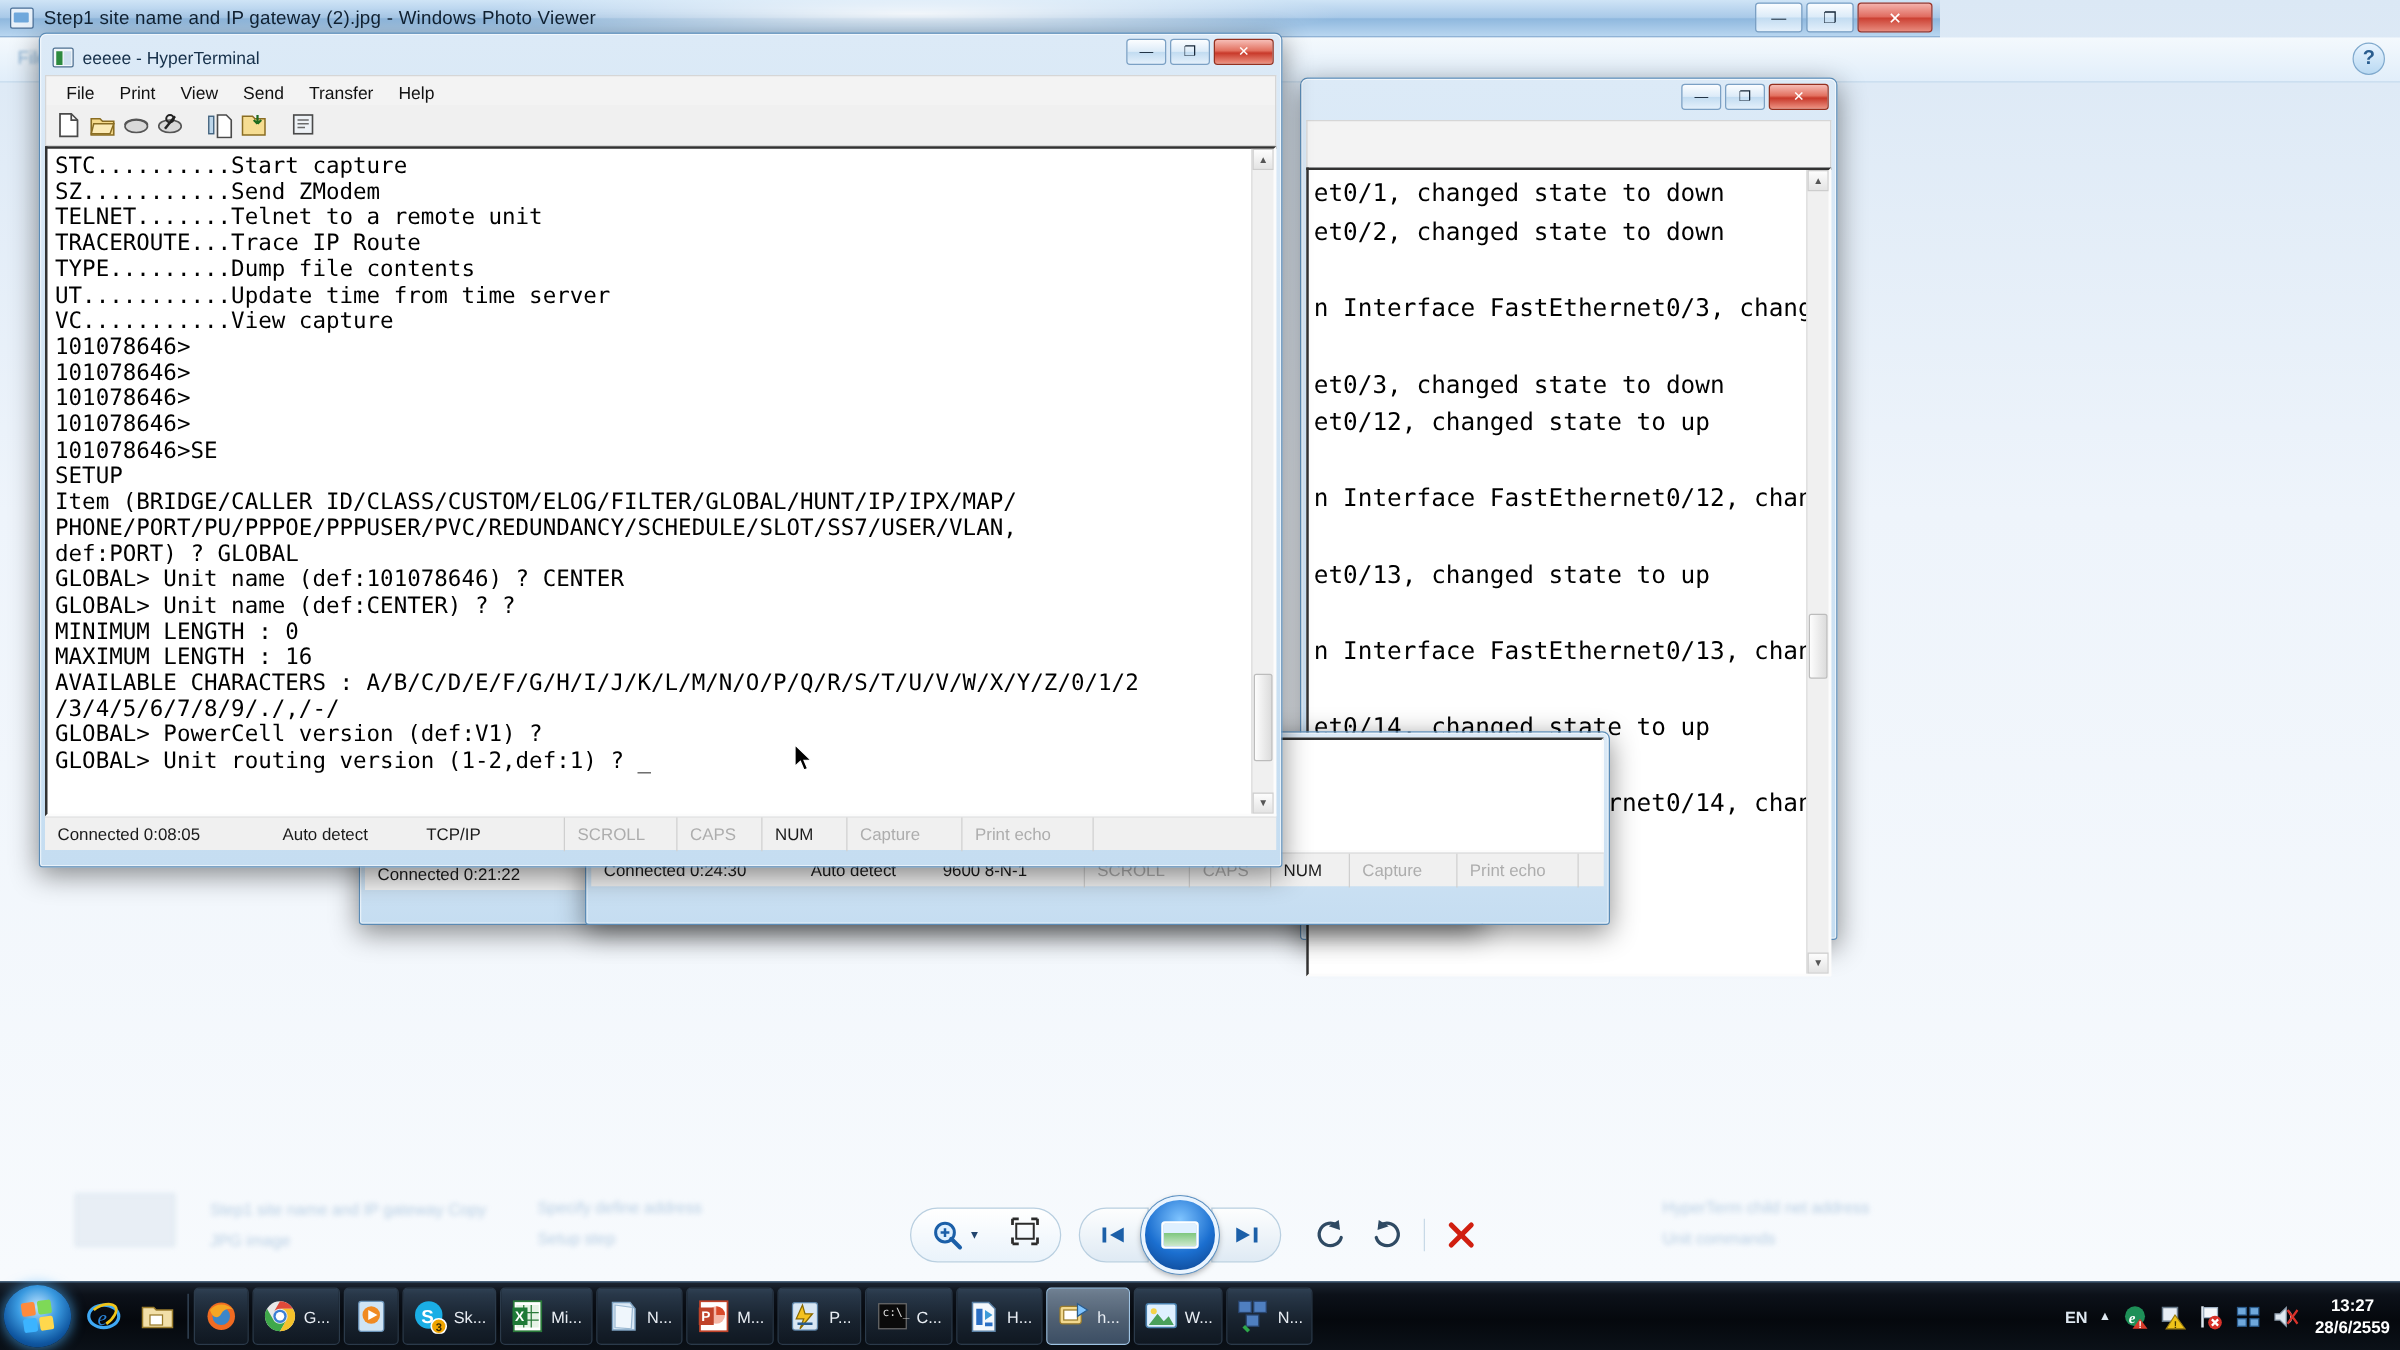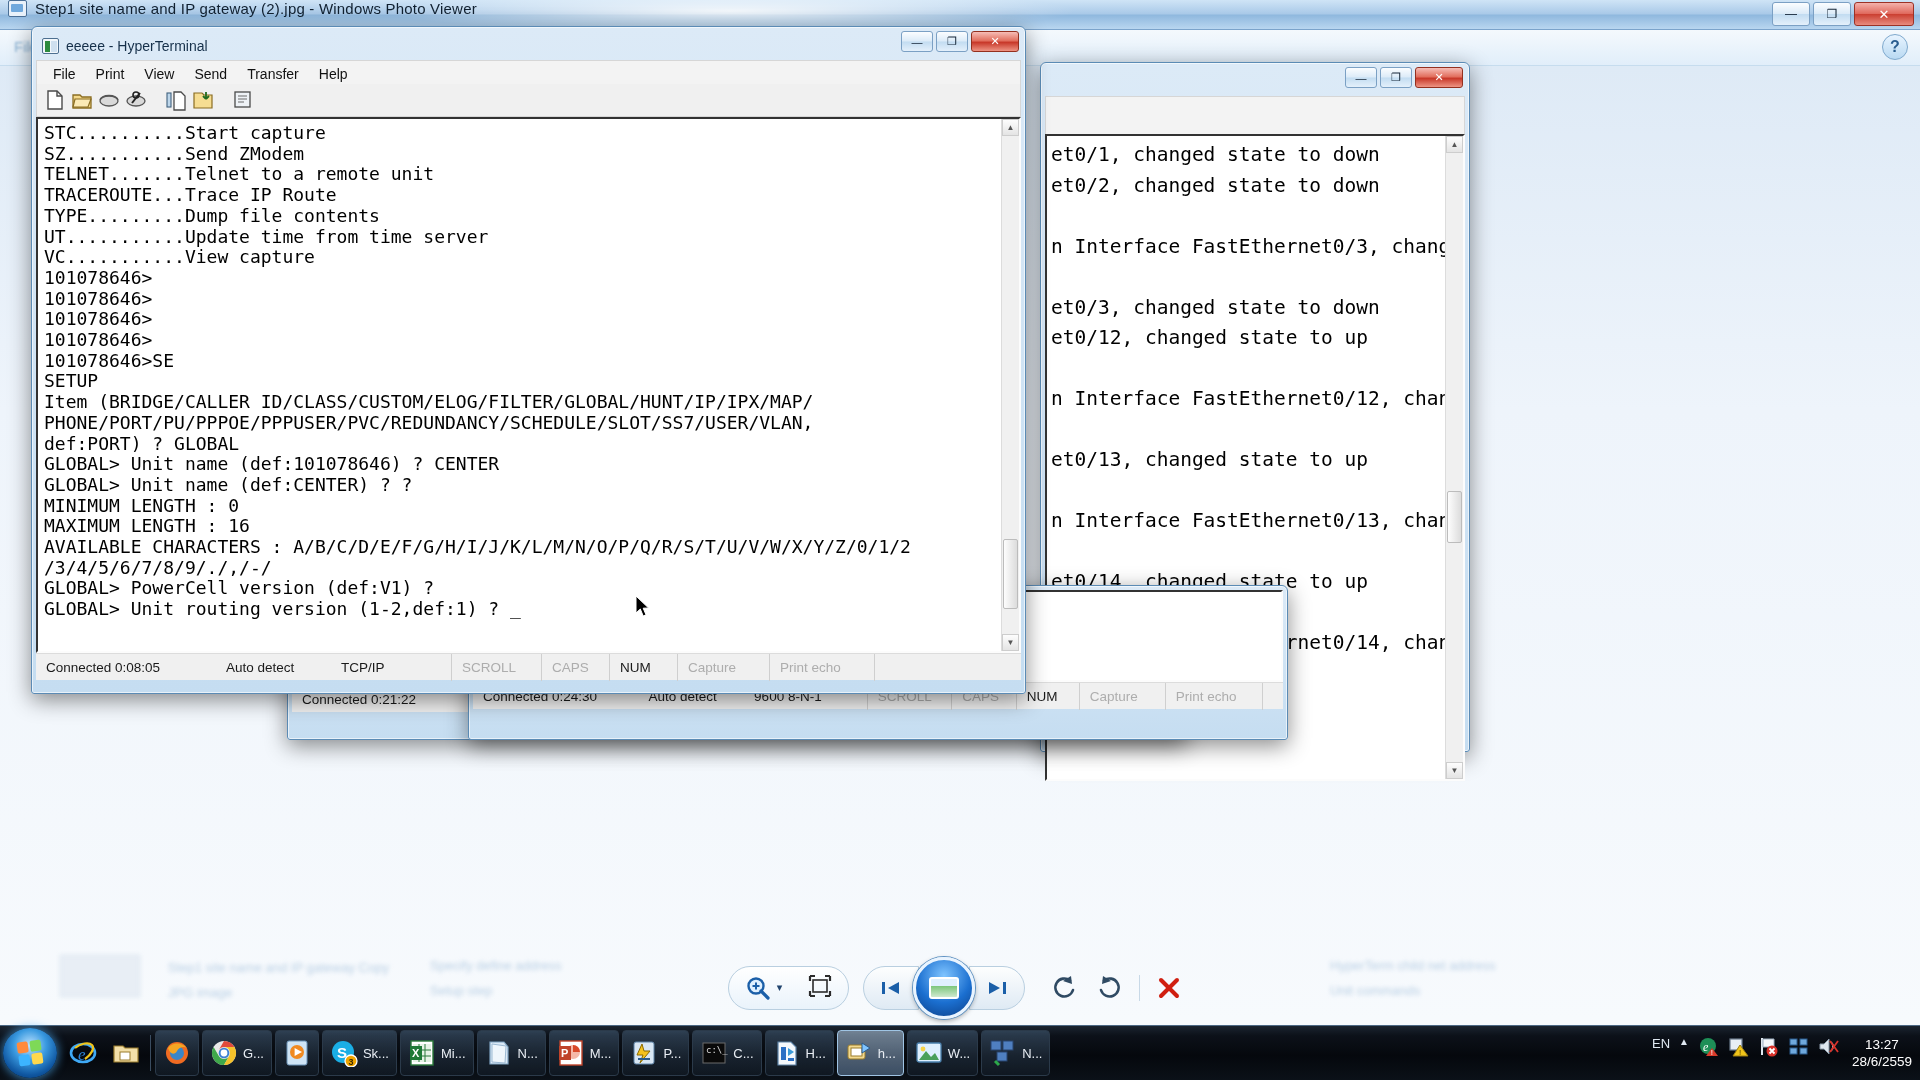--- a/index.html
+++ b/index.html
@@ -9,24 +9,24 @@
     font-family: "Liberation Sans", sans-serif;
   }
   body { position: relative; background: #0a1a2a; }
 
   
   #photo-viewer {
     position: absolute; left: 0; top: 0; width: 1920px; height: 1025px;
     background: linear-gradient(180deg,#dbe8f5 0%, #eef4fb 40%, #f7fafd 100%);
   }
   #pv-titlebar {
-    position: absolute; left:0; top:0; width:1920px; height:30px;
+    position: absolute; left:0; top:0; width:1552px; height:30px;
     background: linear-gradient(180deg, #cfe4f6 0%, #a9c9e8 48%, #8fb8de 52%, #b9d6f0 100%);
     border-bottom: 1px solid #7ba3cb;
-    display:flex; align-items:flex-start; padding-left:8px;
+    display:flex; align-items:center; padding-left:8px;
   }
   #pv-titlebar .glow {
     position:absolute; left:380px; top:-10px; width:700px; height:42px;
     background: radial-gradient(ellipse at center, rgba(255,255,255,.85) 0%, rgba(255,255,255,0) 70%);
     pointer-events:none;
   }
   .pv-icon {
     width:19px; height:17px; background:#e8f1fa;
     border:1px solid #4a6f96; border-radius:2px; margin-right:8px;
     position:relative; flex:none;
@@ -190,21 +190,21 @@
     background: linear-gradient(180deg, rgba(80,110,140,.45), rgba(20,30,42,.55));
     color:#e9eef4; font-size:13px; white-space:nowrap;
   }
   .tb-item.q { border-color:transparent; background:transparent; padding:0 5px; }
   .tb-item.active {
     background: linear-gradient(180deg, rgba(190,215,240,.55), rgba(120,155,195,.45));
     border-color:#9fc4e4;
   }
   .tb-sep{width:1px;height:36px;background:#3a4c60;margin:0 4px;}
   .tbico { width:28px;height:28px; position:relative; flex:none; }
-  #tray { margin-left:auto; display:flex; align-items:flex-start; gap:9px; padding-right:8px; color:#dfe8f1; font-size:13px;}
+  #tray { margin-left:auto; display:flex; align-items:center; gap:9px; padding-right:8px; color:#dfe8f1; font-size:13px;font-weight:bold;}
   #clock { text-align:center; line-height:17px; font-size:13.5px; color:#fff; padding-left:4px;}
   .tray-ico{width:21px;height:21px;position:relative;}
 </style>
 </head>
 <body>
 
 <div id="photo-viewer">
 
   <div id="pv-titlebar">
     <div class="glow"></div>

